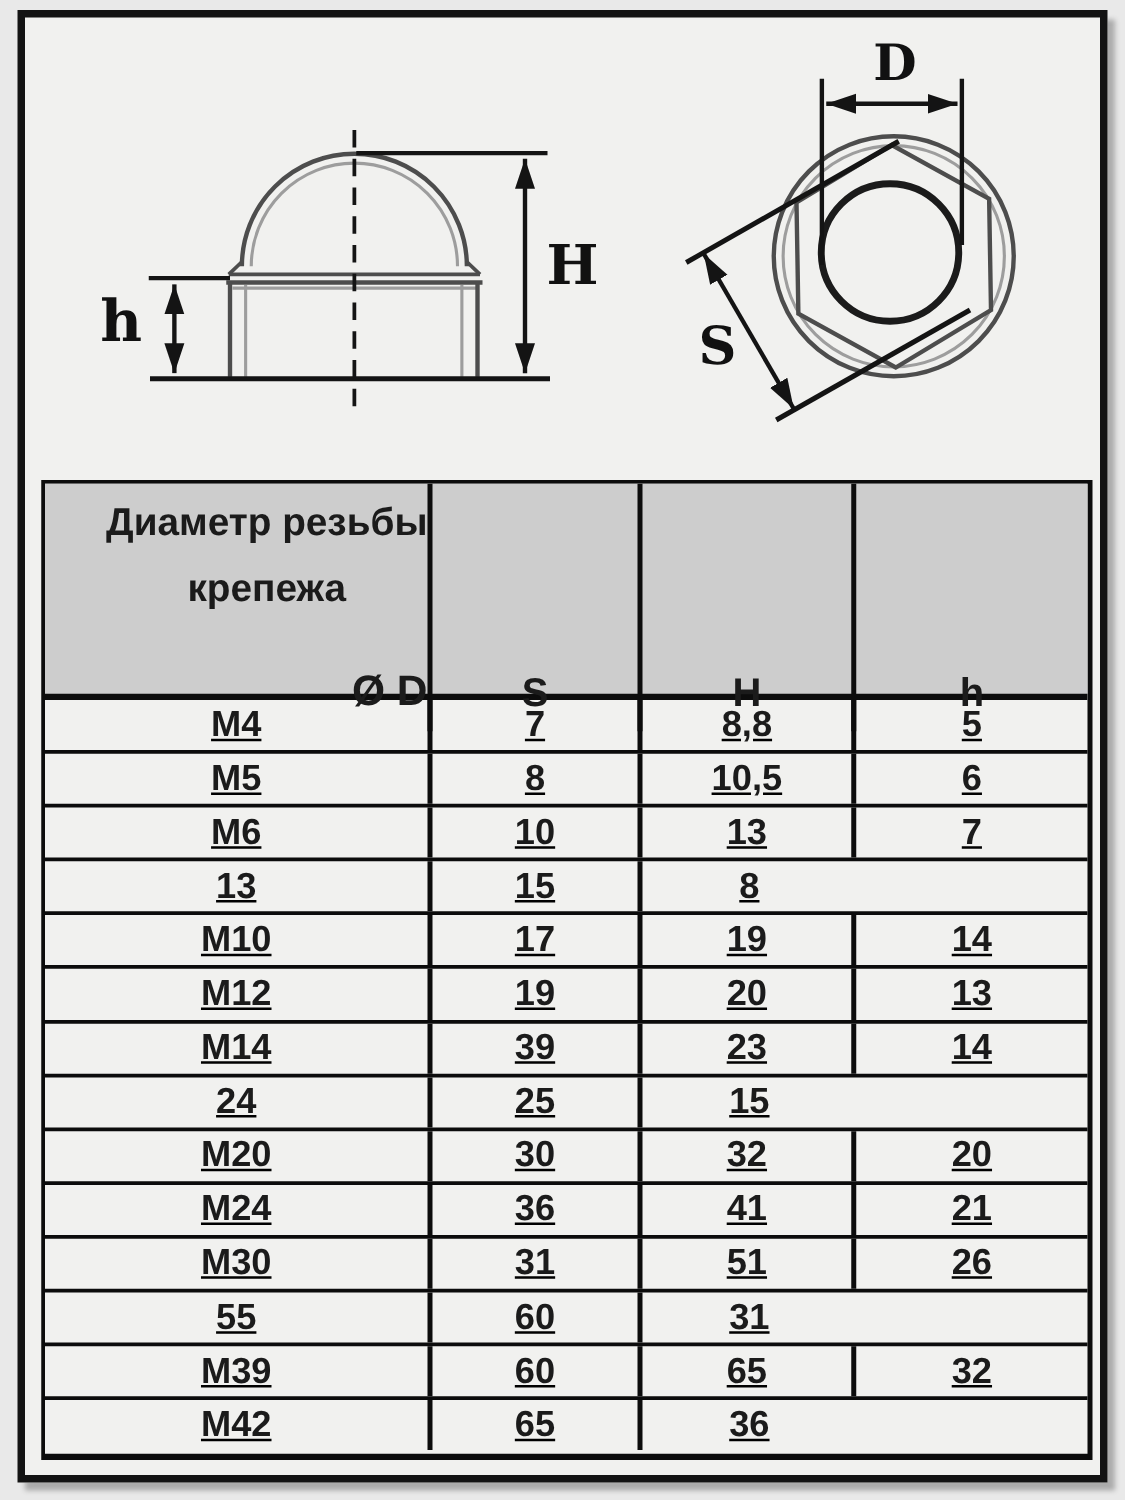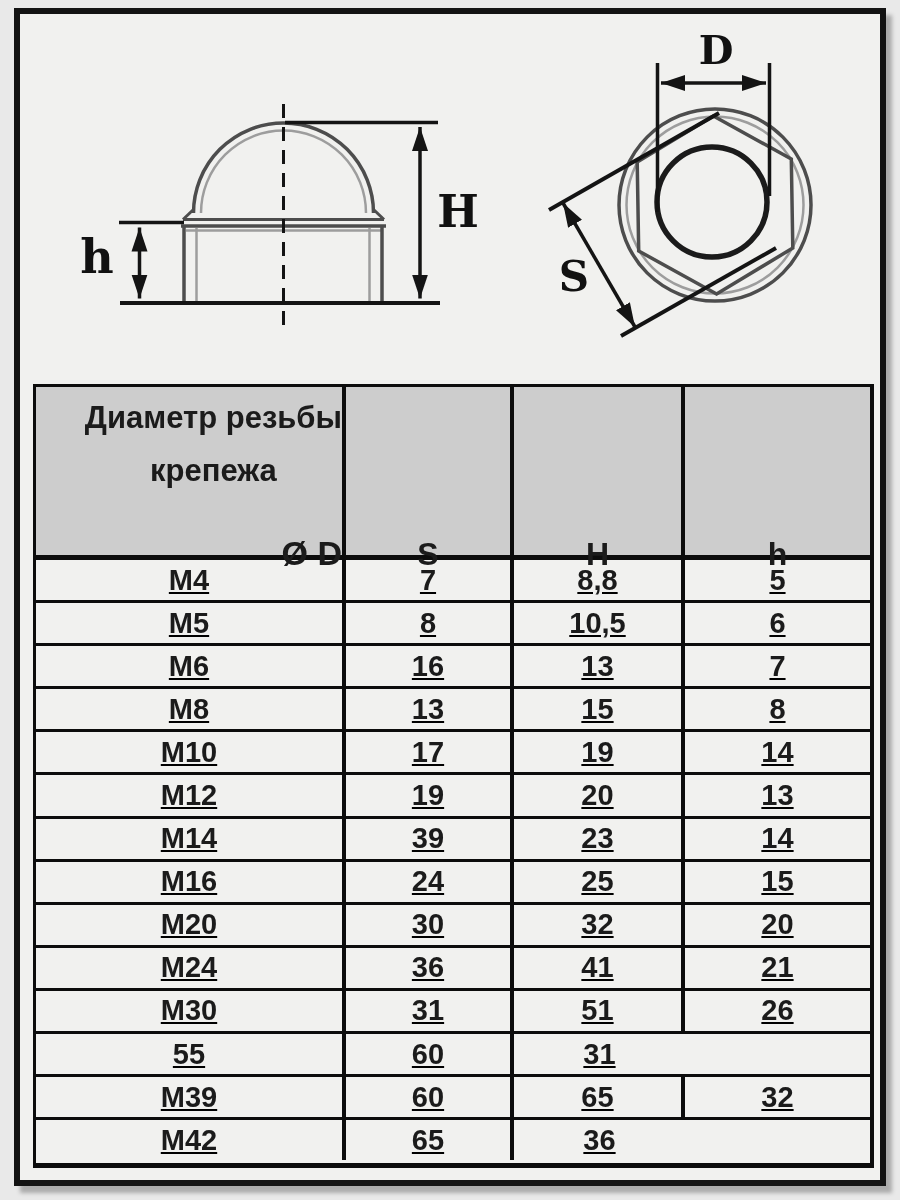--- a/index.html
+++ b/index.html
@@ -108,26 +108,25 @@
           <div class="cell">5</div>
         </div>
         <div class="row">
           <div class="cell">M5</div>
           <div class="cell">8</div>
           <div class="cell">10,5</div>
           <div class="cell">6</div>
         </div>
         <div class="row">
           <div class="cell">M6</div>
-          <div class="cell">16</div>
+          <div class="cell">10</div>
           <div class="cell">13</div>
           <div class="cell">7</div>
         </div>
         <div class="row">
-          <div class="cell">M8</div>
           <div class="cell">13</div>
           <div class="cell">15</div>
           <div class="cell">8</div>
         </div>
         <div class="row">
           <div class="cell">M10</div>
           <div class="cell">17</div>
           <div class="cell">19</div>
           <div class="cell">14</div>
         </div>
@@ -137,21 +136,20 @@
           <div class="cell">20</div>
           <div class="cell">13</div>
         </div>
         <div class="row">
           <div class="cell">M14</div>
           <div class="cell">39</div>
           <div class="cell">23</div>
           <div class="cell">14</div>
         </div>
         <div class="row">
-          <div class="cell">M16</div>
           <div class="cell">24</div>
           <div class="cell">25</div>
           <div class="cell">15</div>
         </div>
         <div class="row">
           <div class="cell">M20</div>
           <div class="cell">30</div>
           <div class="cell">32</div>
           <div class="cell">20</div>
         </div>

